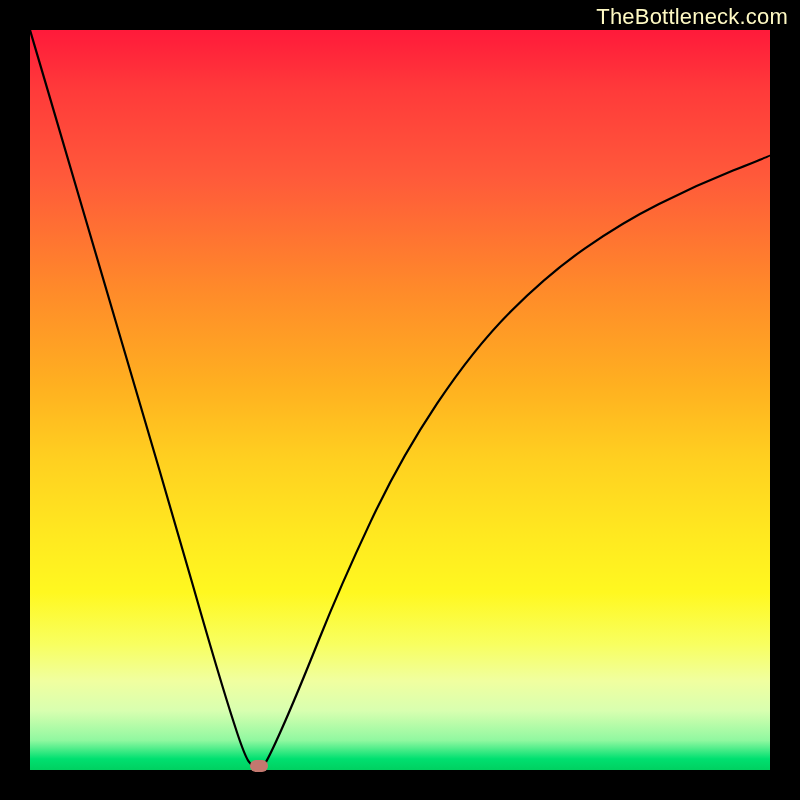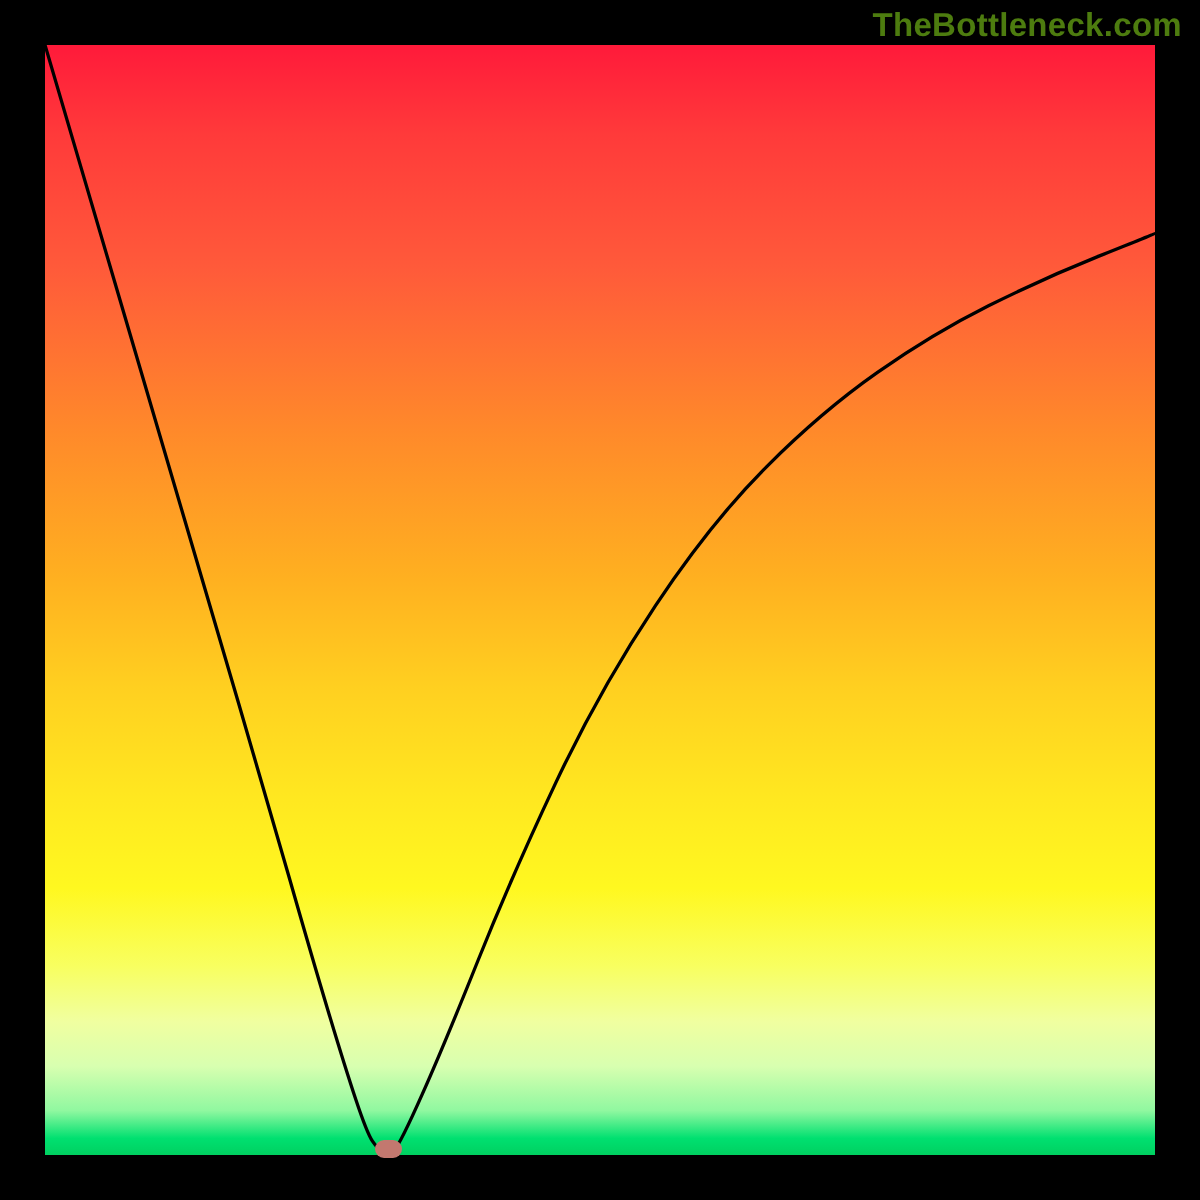--- a/index.html
+++ b/index.html
@@ -40,23 +40,23 @@
       #d8ffb0 92%,
       #90f8a0 96%,
       #00e070 98.5%,
       #00d060 100%
     );
   }
   .watermark {
     position: absolute;
     top: 4px;
     right: 12px;
-    color: #4d7c0f;
+    color: #fef9c3;
     font-size: 22px;
-    font-weight: 700;
+    font-weight: 400;
     letter-spacing: 0.2px;
   }
   svg.curve {
     position: absolute;
     top: 0; left: 0;
     width: 740px;
     height: 740px;
   }
   .marker {
     position: absolute;

